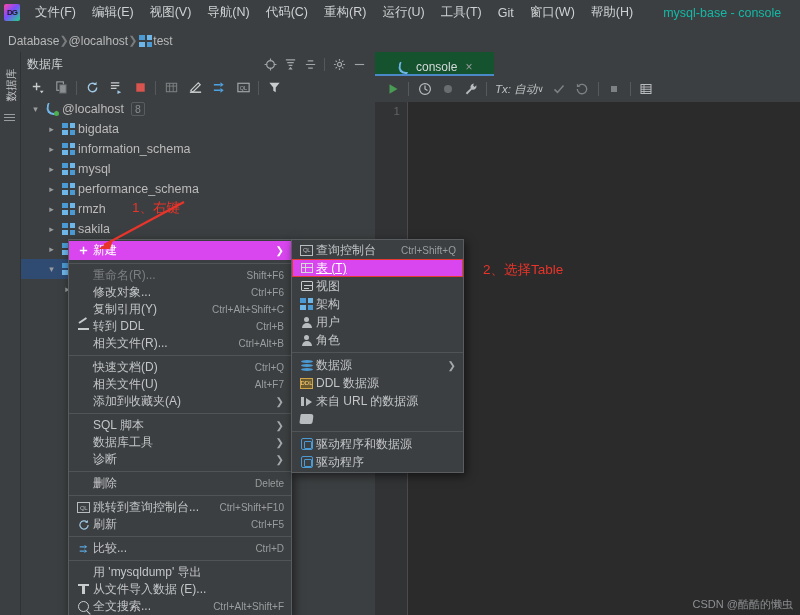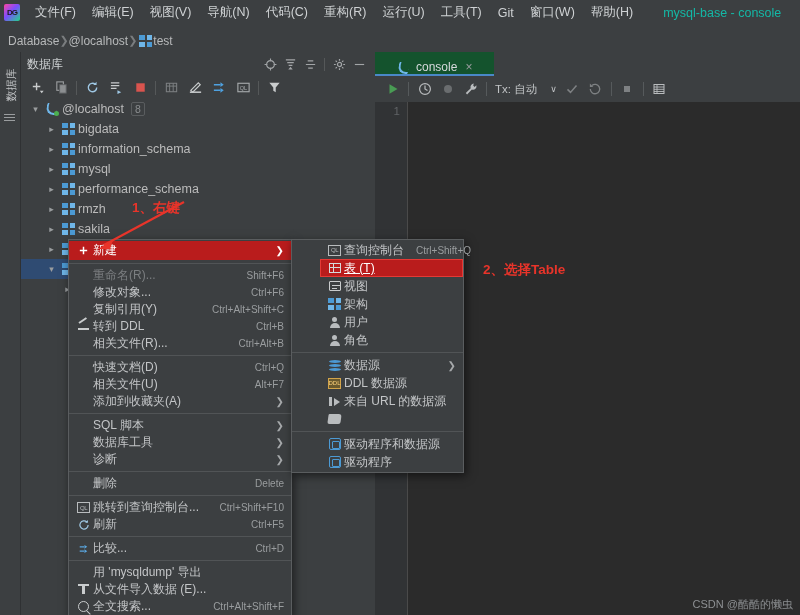--- a/index.html
+++ b/index.html
@@ -87,34 +87,34 @@
   .ic-ds .dot { position:absolute; left:9px; top:8px; width:5px; height:5px;
                 border-radius:50%; background:#4caf50; }
 
   
   .ctxmenu { position:absolute; left:68px; top:239px; width:224px;
              background:#3c3f41; border:1px solid #5a5d5f;
              box-shadow:2px 3px 9px rgba(0,0,0,.55); padding:1px 0; z-index:40; }
   .mi { height:17px; display:flex; align-items:center; padding:0 7px 0 5px;
         font-size:12px; color:#c3c5c7; position:relative; }
   .mi.first { height:19px; }
-  .mi.hl { background:#b91c1c; color:#ffffff; }
+  .mi.hl { background:#d946ef; color:#ffffff; }
   .mi.disabled { color:#7b7e80; }
   .mi .mic { width:19px; min-width:19px; display:flex; align-items:center; justify-content:center; }
   .mi .mtext { flex:1; white-space:nowrap; }
   .mi .macc { color:#9a9d9f; font-size:10px; margin-left:12px; white-space:nowrap; }
   .mi .marrow { margin-left:8px; color:#a6a9ab; font-size:10px; }
   .mi.hl .marrow { color:#fff; }
   .msep { height:1px; background:#515456; margin:3px 0; }
 
   
   .submenu { position:absolute; left:291px; top:239px; width:173px;
              background:#3c3f41; border:1px solid #5a5d5f;
              box-shadow:2px 3px 9px rgba(0,0,0,.55); padding:1px 0; z-index:50; }
-  .submenu .mi { height:18px;margin-left:28px; }
+  .submenu .mi { height:18px; }
   .mi.redbox { outline:1.5px solid #e53935; outline-offset:-1px;text-decoration:underline; }
 
   
   .gi { display:inline-block; }
   .gi-table { width:12px; height:10px; border:1px solid #d6d9db; position:relative; }
   .gi-table:before { content:""; position:absolute; left:0; top:3px; width:10px; height:1px; background:#d6d9db; }
   .gi-table:after  { content:""; position:absolute; left:3px; top:0; width:1px; height:8px; background:#d6d9db; }
   .gi-console { width:13px; height:11px; border:1px solid #b9bcbe; font-size:6px; color:#b9bcbe;
                 display:flex; align-items:center; justify-content:center; letter-spacing:-.5px; }
   .gi-view { width:12px; height:10px; border:1px solid #c9cccd; border-radius:1px; position:relative; }
@@ -152,29 +152,29 @@
 
   
   .editorarea { position:absolute; left:375px; top:52px; width:425px; height:563px; background:#2b2b2b; }
   .tabstrip { height:24px; background:#3c3f41; display:flex; align-items:flex-end; }
   .tab { height:24px; display:flex; align-items:flex-end; gap:5px; padding:0 22px;
          background:#14532d; border-bottom:2px solid #4a88c7; font-size:12px; color:#d6d9db; }
   .tabclose { color:#9a9d9f; font-size:12px; margin-left:3px; }
   .edtoolbar { height:26px; background:#3c3f41; display:flex; align-items:center; padding-left:6px; }
   .etb { width:23px; height:22px; display:flex; align-items:center; justify-content:center; }
   .etbsep { width:1px; height:14px; background:#565a5c; margin:0 4px; }
-  .txlabel { font-size:11.5px; color:#c0c3c5; display:flex; align-items:center; gap:13px;
-             padding:0 4px; }
+  .txlabel { font-size:11.5px; color:#c0c3c5; display:flex; align-items:center; gap:0;
+             padding:0 4px;font-style:italic; }
   .gutter { position:absolute; left:0; top:50px; width:33px; height:513px; background:#313335;
             border-right:1px solid #4a4a4a; }
   .lineno { color:#606366; font-size:11.5px; text-align:right; padding:3px 7px 0 0; }
   .codearea { position:absolute; left:34px; top:50px; width:391px; height:513px; background:#2b2b2b; }
 
   
-  .anno { position:absolute; color:#e8342a; font-size:13.5px; font-weight:bold; white-space:nowrap; z-index:80; }
+  .anno { position:absolute; color:#e8342a; font-size:13.5px; font-weight:normal; white-space:nowrap; z-index:80; }
   .arrow-svg { position:absolute; z-index:70; pointer-events:none; }
   .watermark { position:absolute; right:7px; bottom:3px; color:#8d9093; font-size:11px; z-index:90; }
 </style>
 </head>
 <body>
 
 <div id="app">
 
   <div class="menubar">
     <div class="applogo">

